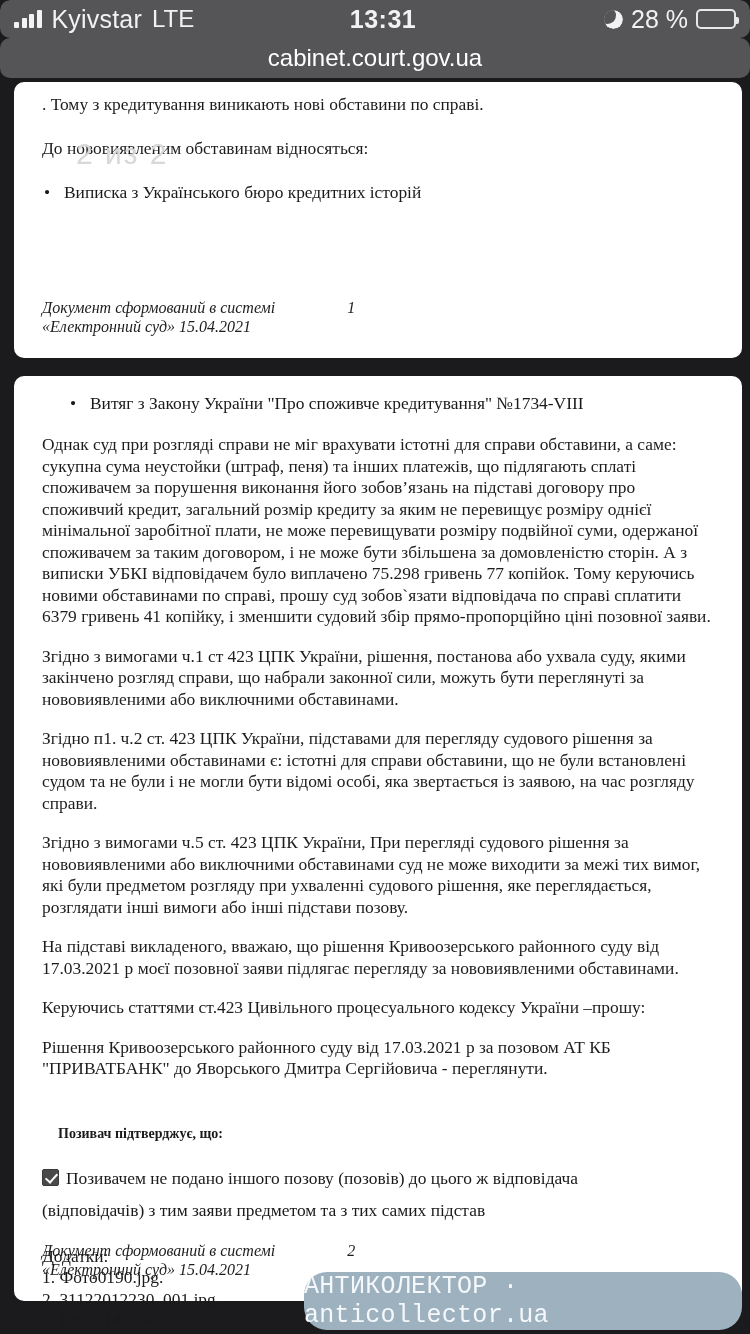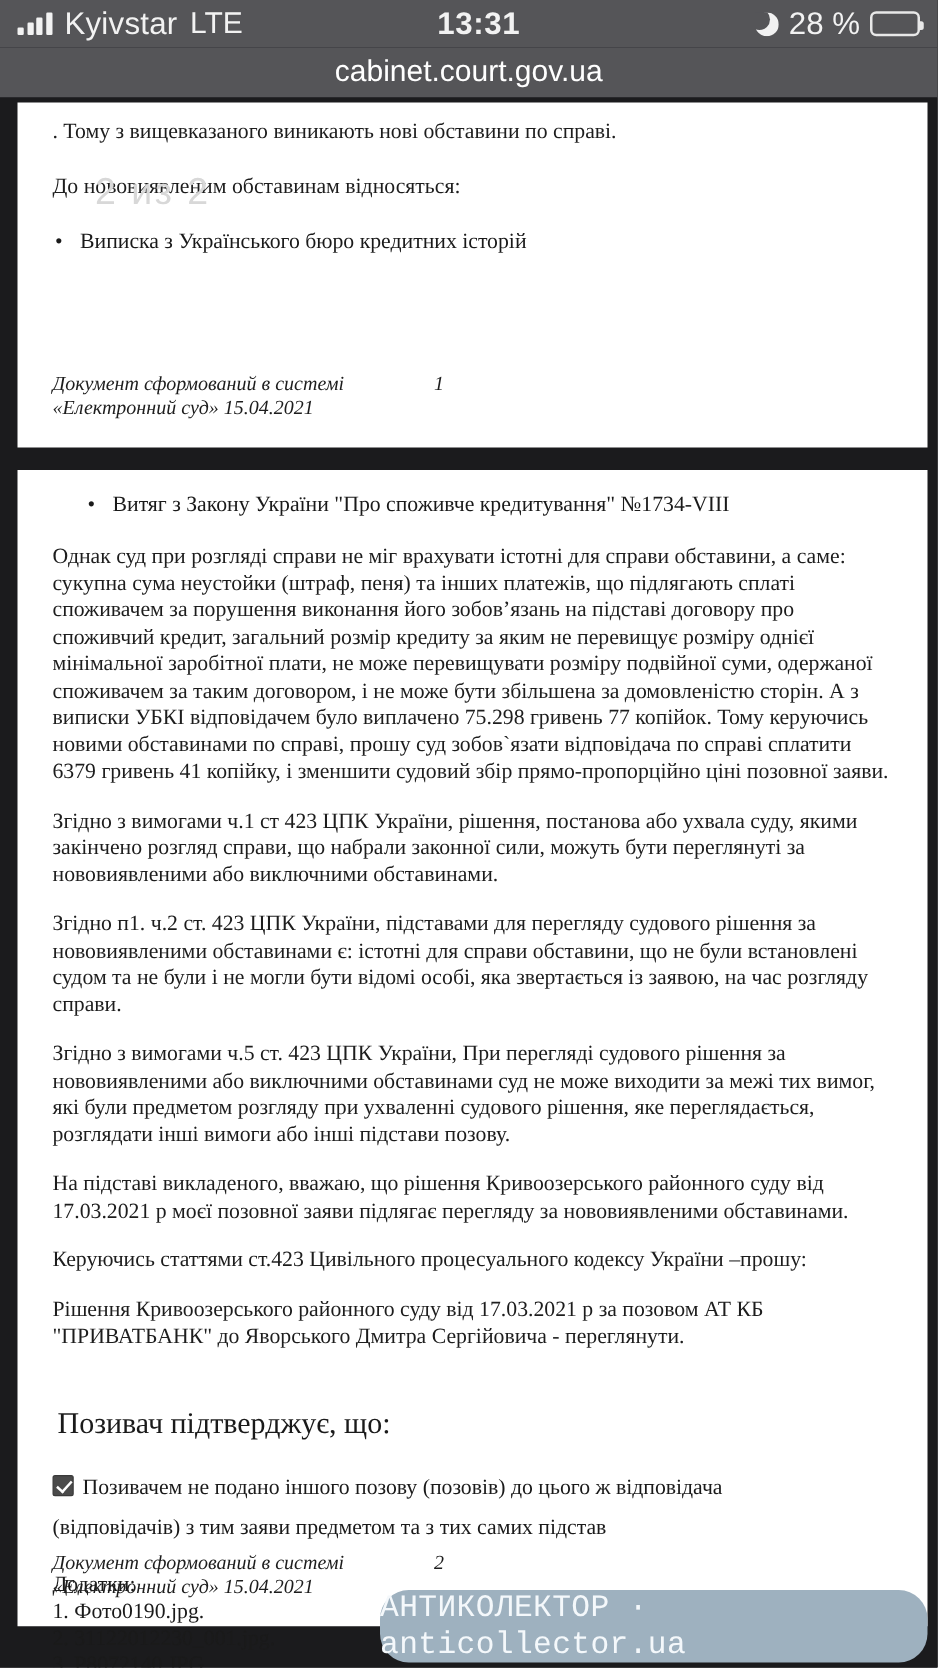--- a/index.html
+++ b/index.html
@@ -1,15 +1,15 @@
 <!DOCTYPE html>
 <html><head>
 <meta charset="utf-8">
 <style>
-  * { box-sizing: border-box; margin: 0; padding: 0; }
+  * { box-sizing: border-box; margin: 0; padding: 0; border-radius: 10px; }
   html, body {
     width: 750px; height: 1334px;
     background: #1b1b1d;
     font-family: "Liberation Sans", sans-serif;
     overflow: hidden;
   }
   .screen { position: relative; width: 750px; height: 1334px; background: #1b1b1d; }
 
   
   .statusbar {
@@ -99,21 +99,21 @@
   .wm-page {
     position: absolute; left: 62px; top: 55px;
     font-family: "Liberation Sans", sans-serif;
     font-size: 30px; color: #d8d8d8; letter-spacing: 2px;
     user-select: none; pointer-events: none;
   }
 
   
   .p2-inner { padding-top: 16px; }
   .bullet-top { margin-left: 26px; margin-bottom: 20px; }
-  .heading-bold { font-weight: normal; font-size: 24px; margin: 46px 0 20px 4px; }
+  .heading-bold { font-weight: bold; font-size: 14px; margin: 46px 0 20px 16px; }
   .check-block { font-size: 17.4px; line-height: 32px; margin-bottom: 20px; }
   .cbox {
     display: inline-block; width: 17px; height: 17px; vertical-align: -2px;
     background: #4a4a4a; border: 1px solid #3a3a3a; border-radius: 2px;
     position: relative; margin-right: 7px;
   }
   .cbox::after {
     content: ""; position: absolute; left: 5px; top: 1.5px;
     width: 5px; height: 10px; border: solid #ffffff;
     border-width: 0 2.4px 2.4px 0; transform: rotate(42deg);
@@ -158,21 +158,21 @@
   </div>
 
   <div class="urlbar">
     <span>cabinet.court.gov.ua</span>
   </div>
 
   <div class="viewer">
 
     <div class="page page-1">
       <div class="doc">
-        <div class="para p1-line1">. Тому з вищевказаного виникають нові обставини по справі.</div>
+        <div class="para p1-line1">. Тому з кредитування виникають нові обставини по справі.</div>
         <div class="para p1-line2">До нововиявленим обставинам відносяться:</div>
         <div class="bullet-row">
           <span class="dot">•</span>
           <span>Виписка з Українського бюро кредитних історій</span>
         </div>
         <div class="footnote">
           <span class="fn-text">Документ сформований в системі
 «Електронний суд» 15.04.2021</span>
           <span class="fn-num">1</span>
         </div>

